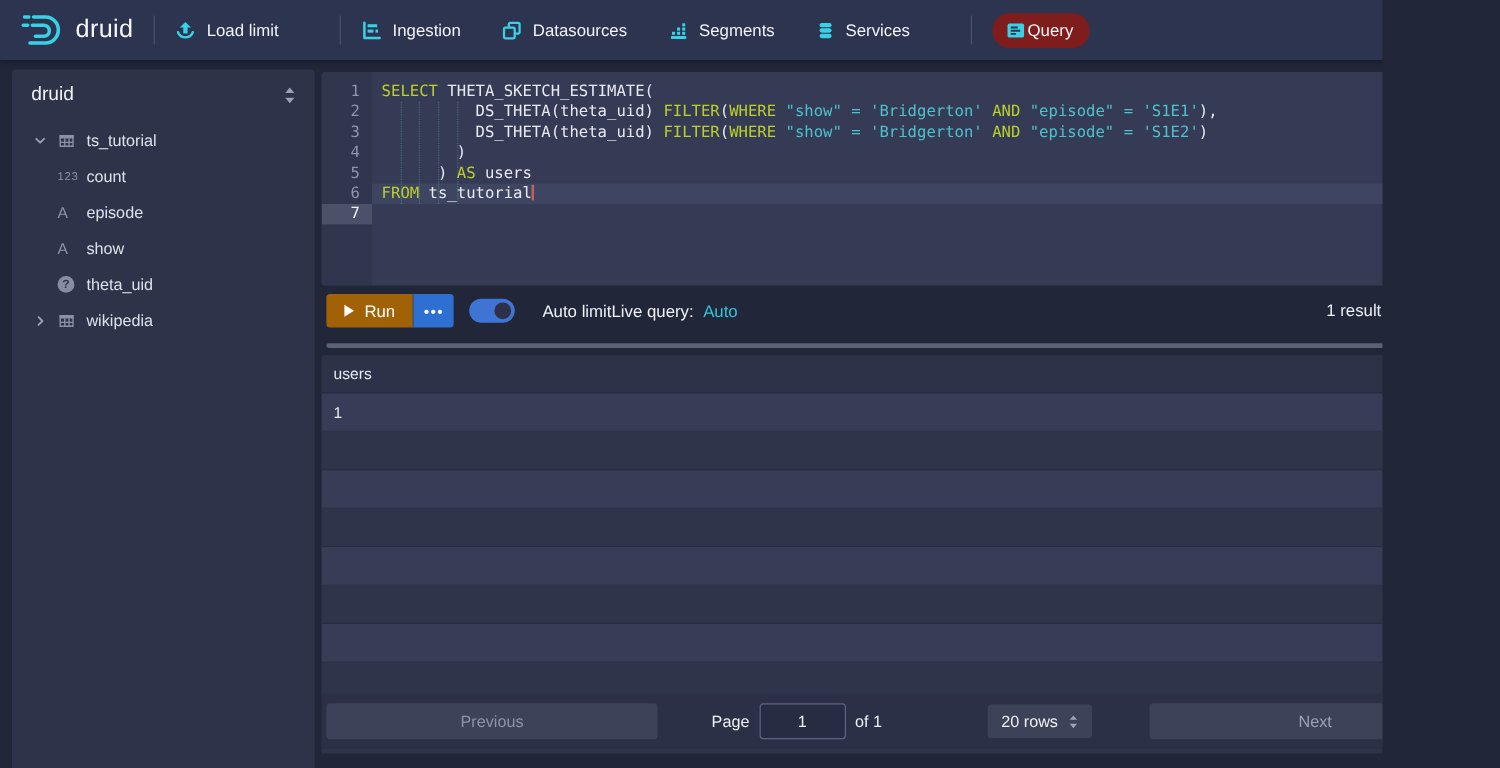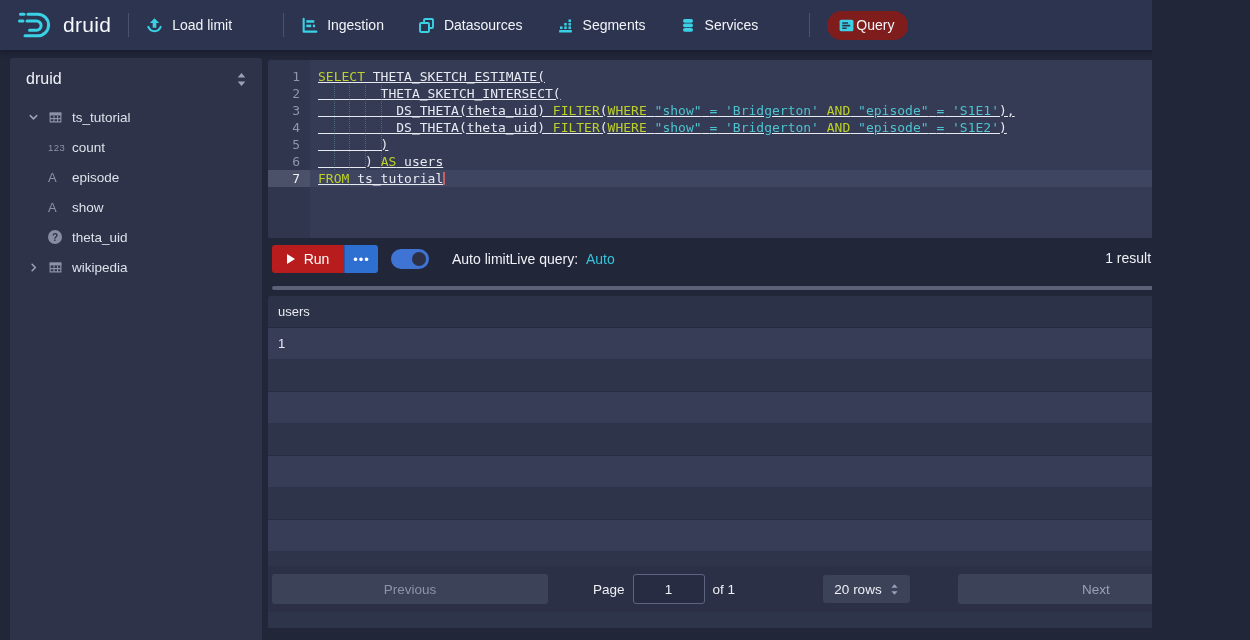--- a/index.html
+++ b/index.html
@@ -38,34 +38,34 @@
 
   
   .editor{position:absolute;left:268px;top:60px;width:970px;height:178px;background:#353b55;
           border-radius:3px;font-family:"DejaVu Sans Mono",monospace;font-size:13px;overflow:hidden;cursor:text;}
   .gutter{position:absolute;left:0;top:0;bottom:0;width:42px;background:#2f364e;}
   .gutter-num{height:17px;line-height:17px;text-align:right;padding-right:10px;color:#8e95ac;}
   .gutter-inner{padding-top:8px;}
   .gutter-num.active{background:#4b5169;color:#eef0f5;}
   .code-area{position:absolute;left:42px;top:0;right:0;bottom:0;}
   .code-inner{padding-top:8px;}
-  .code-line{height:17px;line-height:17px;white-space:pre;padding-left:8px;color:#e8eaf2;text-decoration:underline;}
+  .code-line{height:17px;line-height:17px;white-space:pre;padding-left:8px;color:#e8eaf2;}
   .code-line.active{background:#3e4560;}
   .tok-kw{color:#bdd029;}
   .tok-str{color:#4ec2ce;}
   .tok-op{color:#4ec2ce;}
   .tok-pl{color:#e8eaf2;}
   .cursor{display:inline-block;width:2px;height:13px;background:#c75f63;vertical-align:-2px;}
   .guide{position:absolute;top:25px;height:85px;width:0;border-left:1px dotted rgba(110,175,185,.4);}
 
   
   .runbar{position:absolute;left:268px;top:238px;width:970px;height:42px;
           display:flex;align-items:center;padding:0;}
   .run-group{display:flex;margin-left:4px;}
-  .run-btn{width:72px;height:28px;background:#b91c1c;border-radius:3px 0 0 3px;display:flex;
+  .run-btn{width:72px;height:28px;background:#a16207;border-radius:3px 0 0 3px;display:flex;
            align-items:center;justify-content:center;gap:9px;color:#fff;font-size:14px;cursor:pointer;}
   .play-tri{width:0;height:0;border-left:8px solid #fff;border-top:5px solid transparent;
             border-bottom:5px solid transparent;}
   .more-btn{width:33px;height:28px;background:#2e6fd2;border-left:1px solid #2459ab;
             border-radius:0 3px 3px 0;display:flex;align-items:center;justify-content:center;
             color:#fff;font-size:13px;letter-spacing:1px;cursor:pointer;}
   .switch{width:38px;height:20px;border-radius:10px;background:#3f74d4;position:relative;
           margin-left:13px;cursor:pointer;flex:0 0 auto;}
   .switch .knob{position:absolute;top:3px;left:3px;width:14px;height:14px;border-radius:50%;
                 background:#2c3148;}
@@ -84,21 +84,21 @@
   .results{position:absolute;left:268px;top:296px;width:970px;height:332px;background:#2e344a;
            border-radius:3px 3px 0 0;overflow:hidden;}
   .t-head{height:31px;line-height:31px;background:#2c3248;border-bottom:1px solid #252a3e;
           font-size:13px;color:#e8ebf2;padding-left:10px;cursor:pointer;}
   .t-row{height:32px;line-height:32px;font-size:13px;color:#e8ebf2;padding-left:10px;
          border-bottom:1px solid rgba(20,24,38,.25);box-sizing:border-box;}
   .t-row.light{background:#373d56;}
   .t-row.dark{background:#2e344a;}
 
   
-  .pagination{position:absolute;left:0;right:0;bottom:16px;height:46px;background:#2b3047;}
+  .pagination{position:absolute;left:0;right:0;bottom:4px;height:46px;background:#2b3047;}
   .pg-btn{position:absolute;top:8px;height:30px;background:#3c4258;border-radius:3px;
           display:flex;align-items:center;justify-content:center;font-size:13.5px;cursor:pointer;}
   .pg-prev{left:4px;width:276px;color:#8d94a9;}
   .pg-next{right:4px;width:276px;color:#9ba1b4;}
   .pg-center{position:absolute;left:325px;top:8px;height:30px;display:flex;align-items:center;gap:8px;}
   .pg-label{font-size:13.5px;color:#eef0f5;}
   .pg-input{width:66px;height:26px;background:#272c42;border:1px solid #5d6480;border-radius:3px;
             color:#eef0f5;font-size:13.5px;text-align:center;font-family:"Liberation Sans",sans-serif;outline:none;}
   .pg-select{position:absolute;left:555px;top:9px;width:87px;height:28px;background:#3c4258;
              border-radius:3px;display:flex;align-items:center;justify-content:center;gap:8px;
@@ -298,21 +298,20 @@
           <div class="gutter-num">3</div>
           <div class="gutter-num">4</div>
           <div class="gutter-num">5</div>
           <div class="gutter-num">6</div>
           <div class="gutter-num active">7</div>
         </div>
     </div>
     <div class="code-area">
       <div class="code-inner" id="code">
           <div class="code-line"><span class="tok-kw">SELECT</span><span class="tok-pl"> THETA_SKETCH_ESTIMATE(</span></div>
-          <div class="code-line"><span class="tok-pl">        THETA_SKETCH_INTERSECT(</span></div>
           <div class="code-line"><span class="tok-pl">          DS_THETA(theta_uid) </span><span class="tok-kw">FILTER</span><span class="tok-pl">(</span><span class="tok-kw">WHERE</span><span class="tok-pl"> </span><span class="tok-str">"show"</span><span class="tok-pl"> </span><span class="tok-op">=</span><span class="tok-pl"> </span><span class="tok-str">'Bridgerton'</span><span class="tok-pl"> </span><span class="tok-kw">AND</span><span class="tok-pl"> </span><span class="tok-str">"episode"</span><span class="tok-pl"> </span><span class="tok-op">=</span><span class="tok-pl"> </span><span class="tok-str">'S1E1'</span><span class="tok-pl">),</span></div>
           <div class="code-line"><span class="tok-pl">          DS_THETA(theta_uid) </span><span class="tok-kw">FILTER</span><span class="tok-pl">(</span><span class="tok-kw">WHERE</span><span class="tok-pl"> </span><span class="tok-str">"show"</span><span class="tok-pl"> </span><span class="tok-op">=</span><span class="tok-pl"> </span><span class="tok-str">'Bridgerton'</span><span class="tok-pl"> </span><span class="tok-kw">AND</span><span class="tok-pl"> </span><span class="tok-str">"episode"</span><span class="tok-pl"> </span><span class="tok-op">=</span><span class="tok-pl"> </span><span class="tok-str">'S1E2'</span><span class="tok-pl">)</span></div>
           <div class="code-line"><span class="tok-pl">        )</span></div>
           <div class="code-line"><span class="tok-pl">      ) </span><span class="tok-kw">AS</span><span class="tok-pl"> users</span></div>
           <div class="code-line active"><span class="tok-kw">FROM</span><span class="tok-pl"> ts_tutorial</span><span class="cursor"></span></div>
         </div>
     </div>
     <div class="guide" style="left:66px;"></div>
     <div class="guide" style="left:81px;"></div>
     <div class="guide" style="left:97px;"></div>

